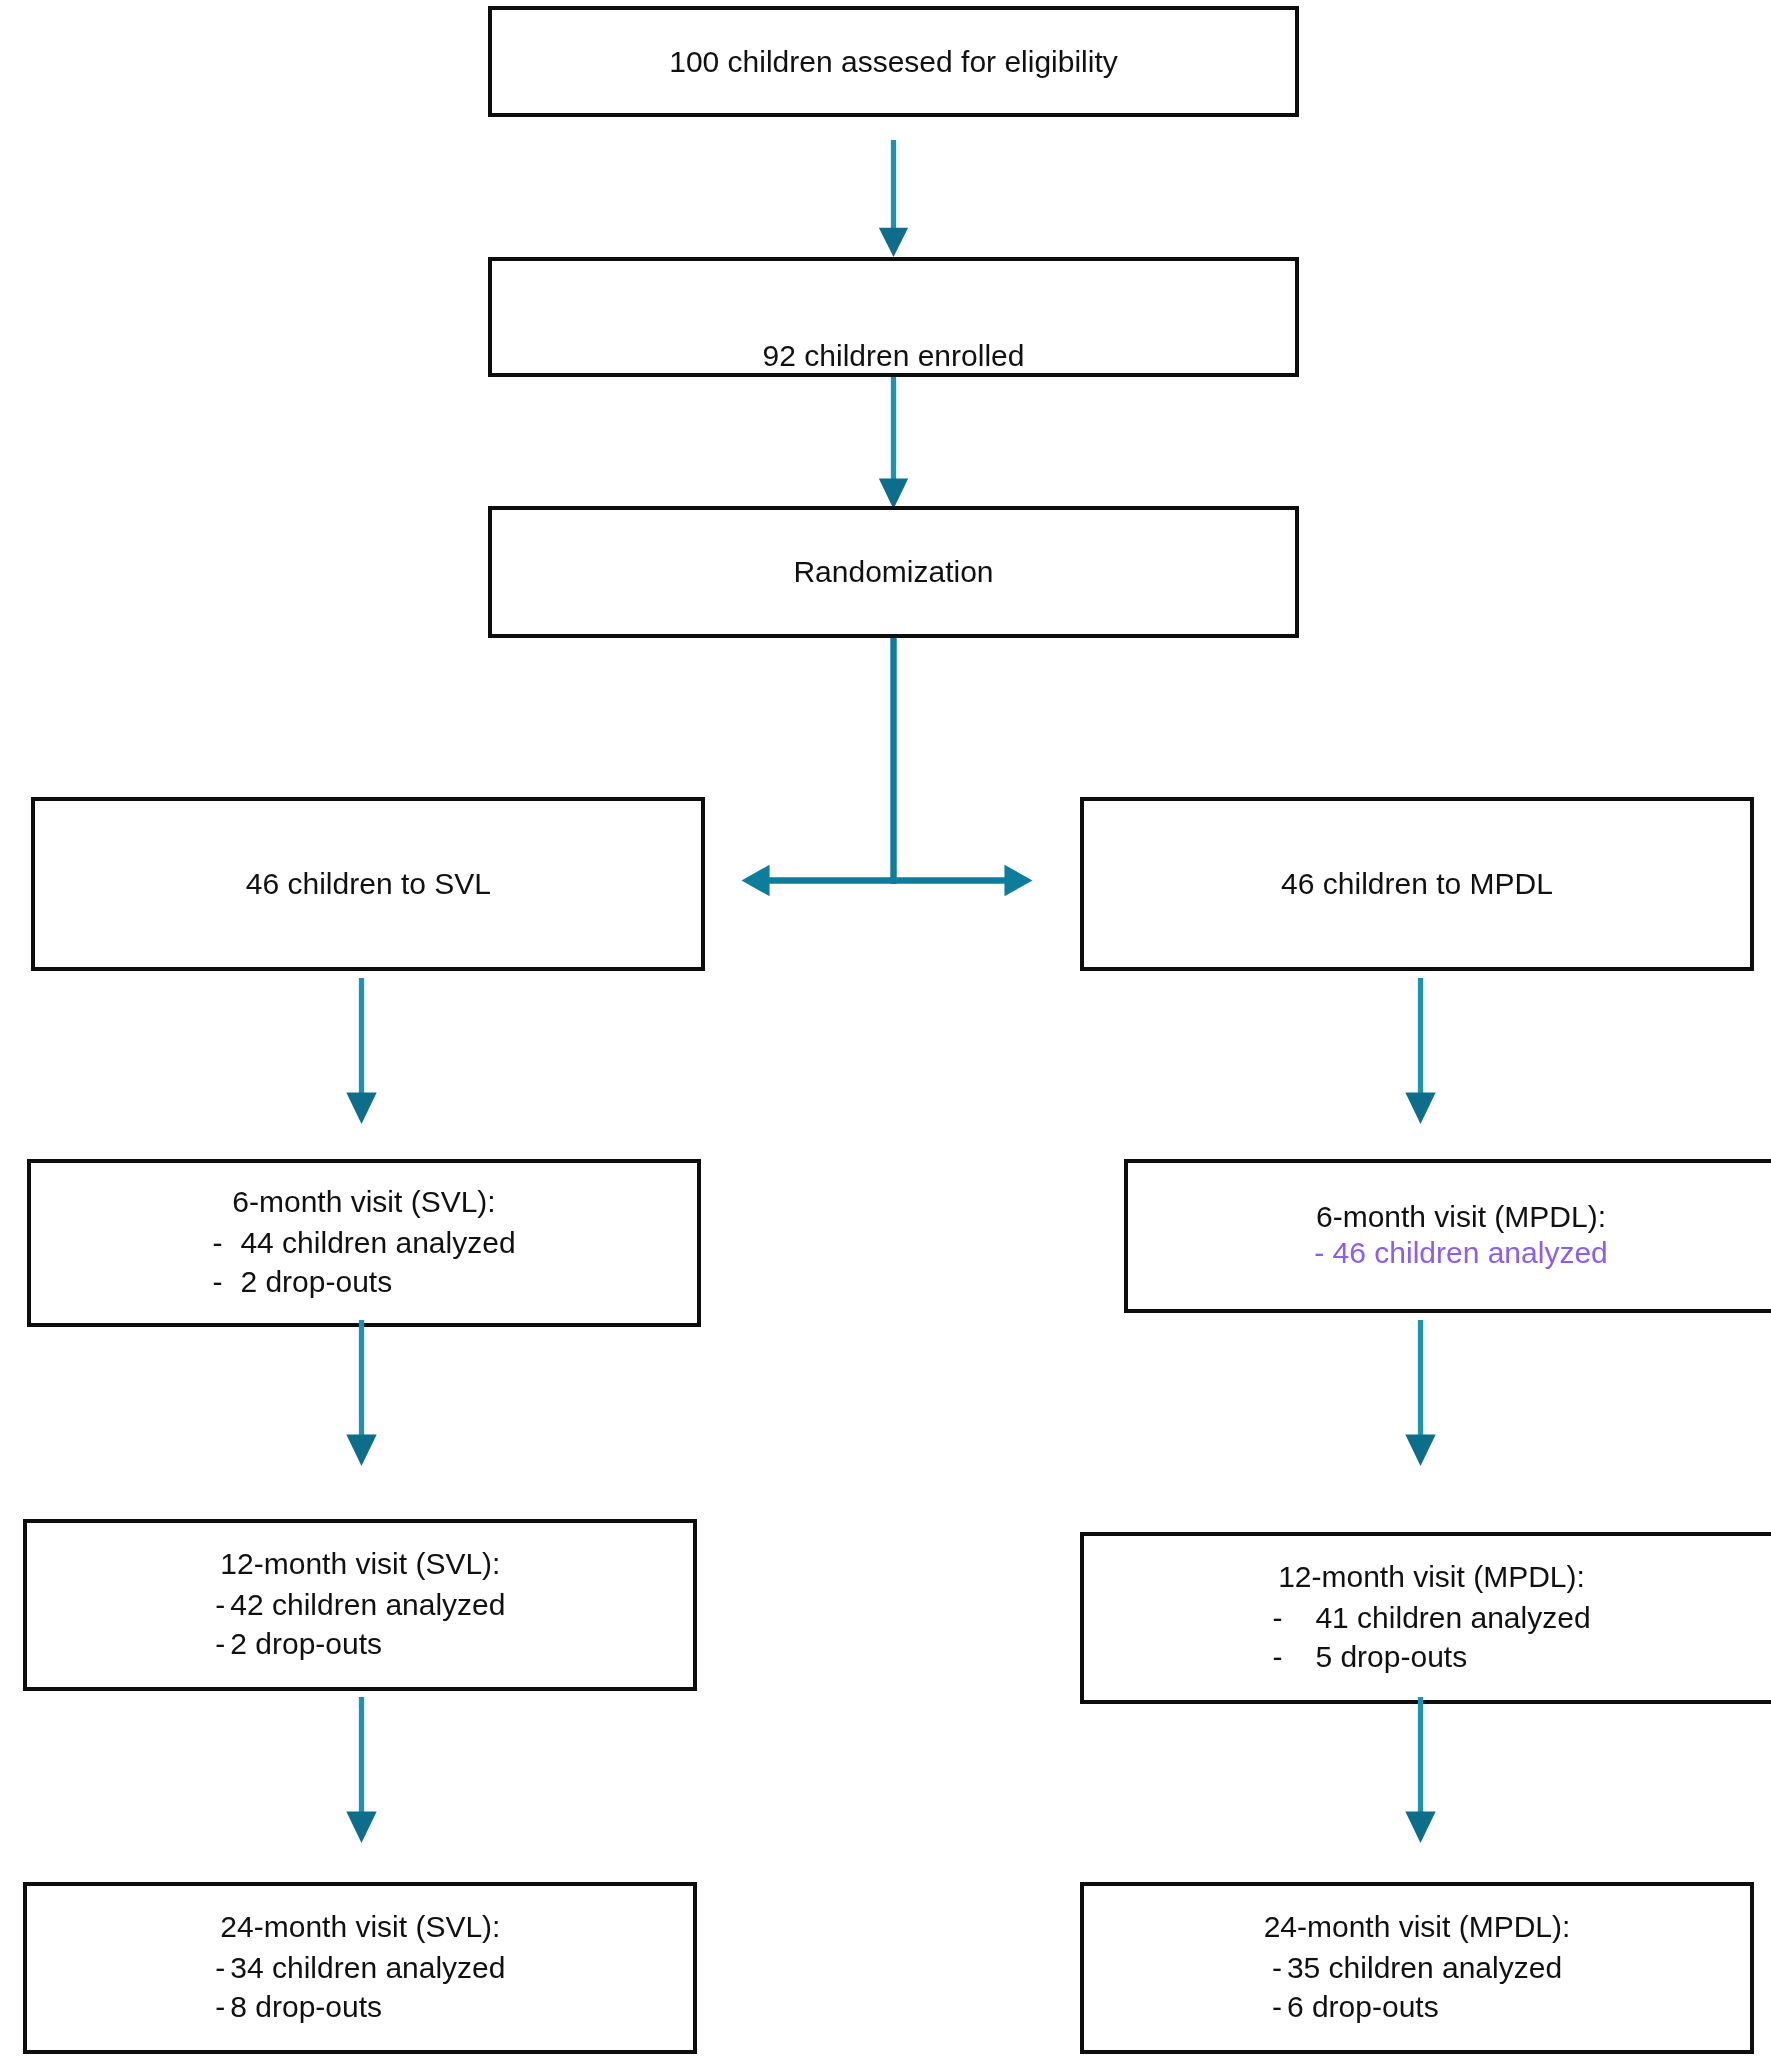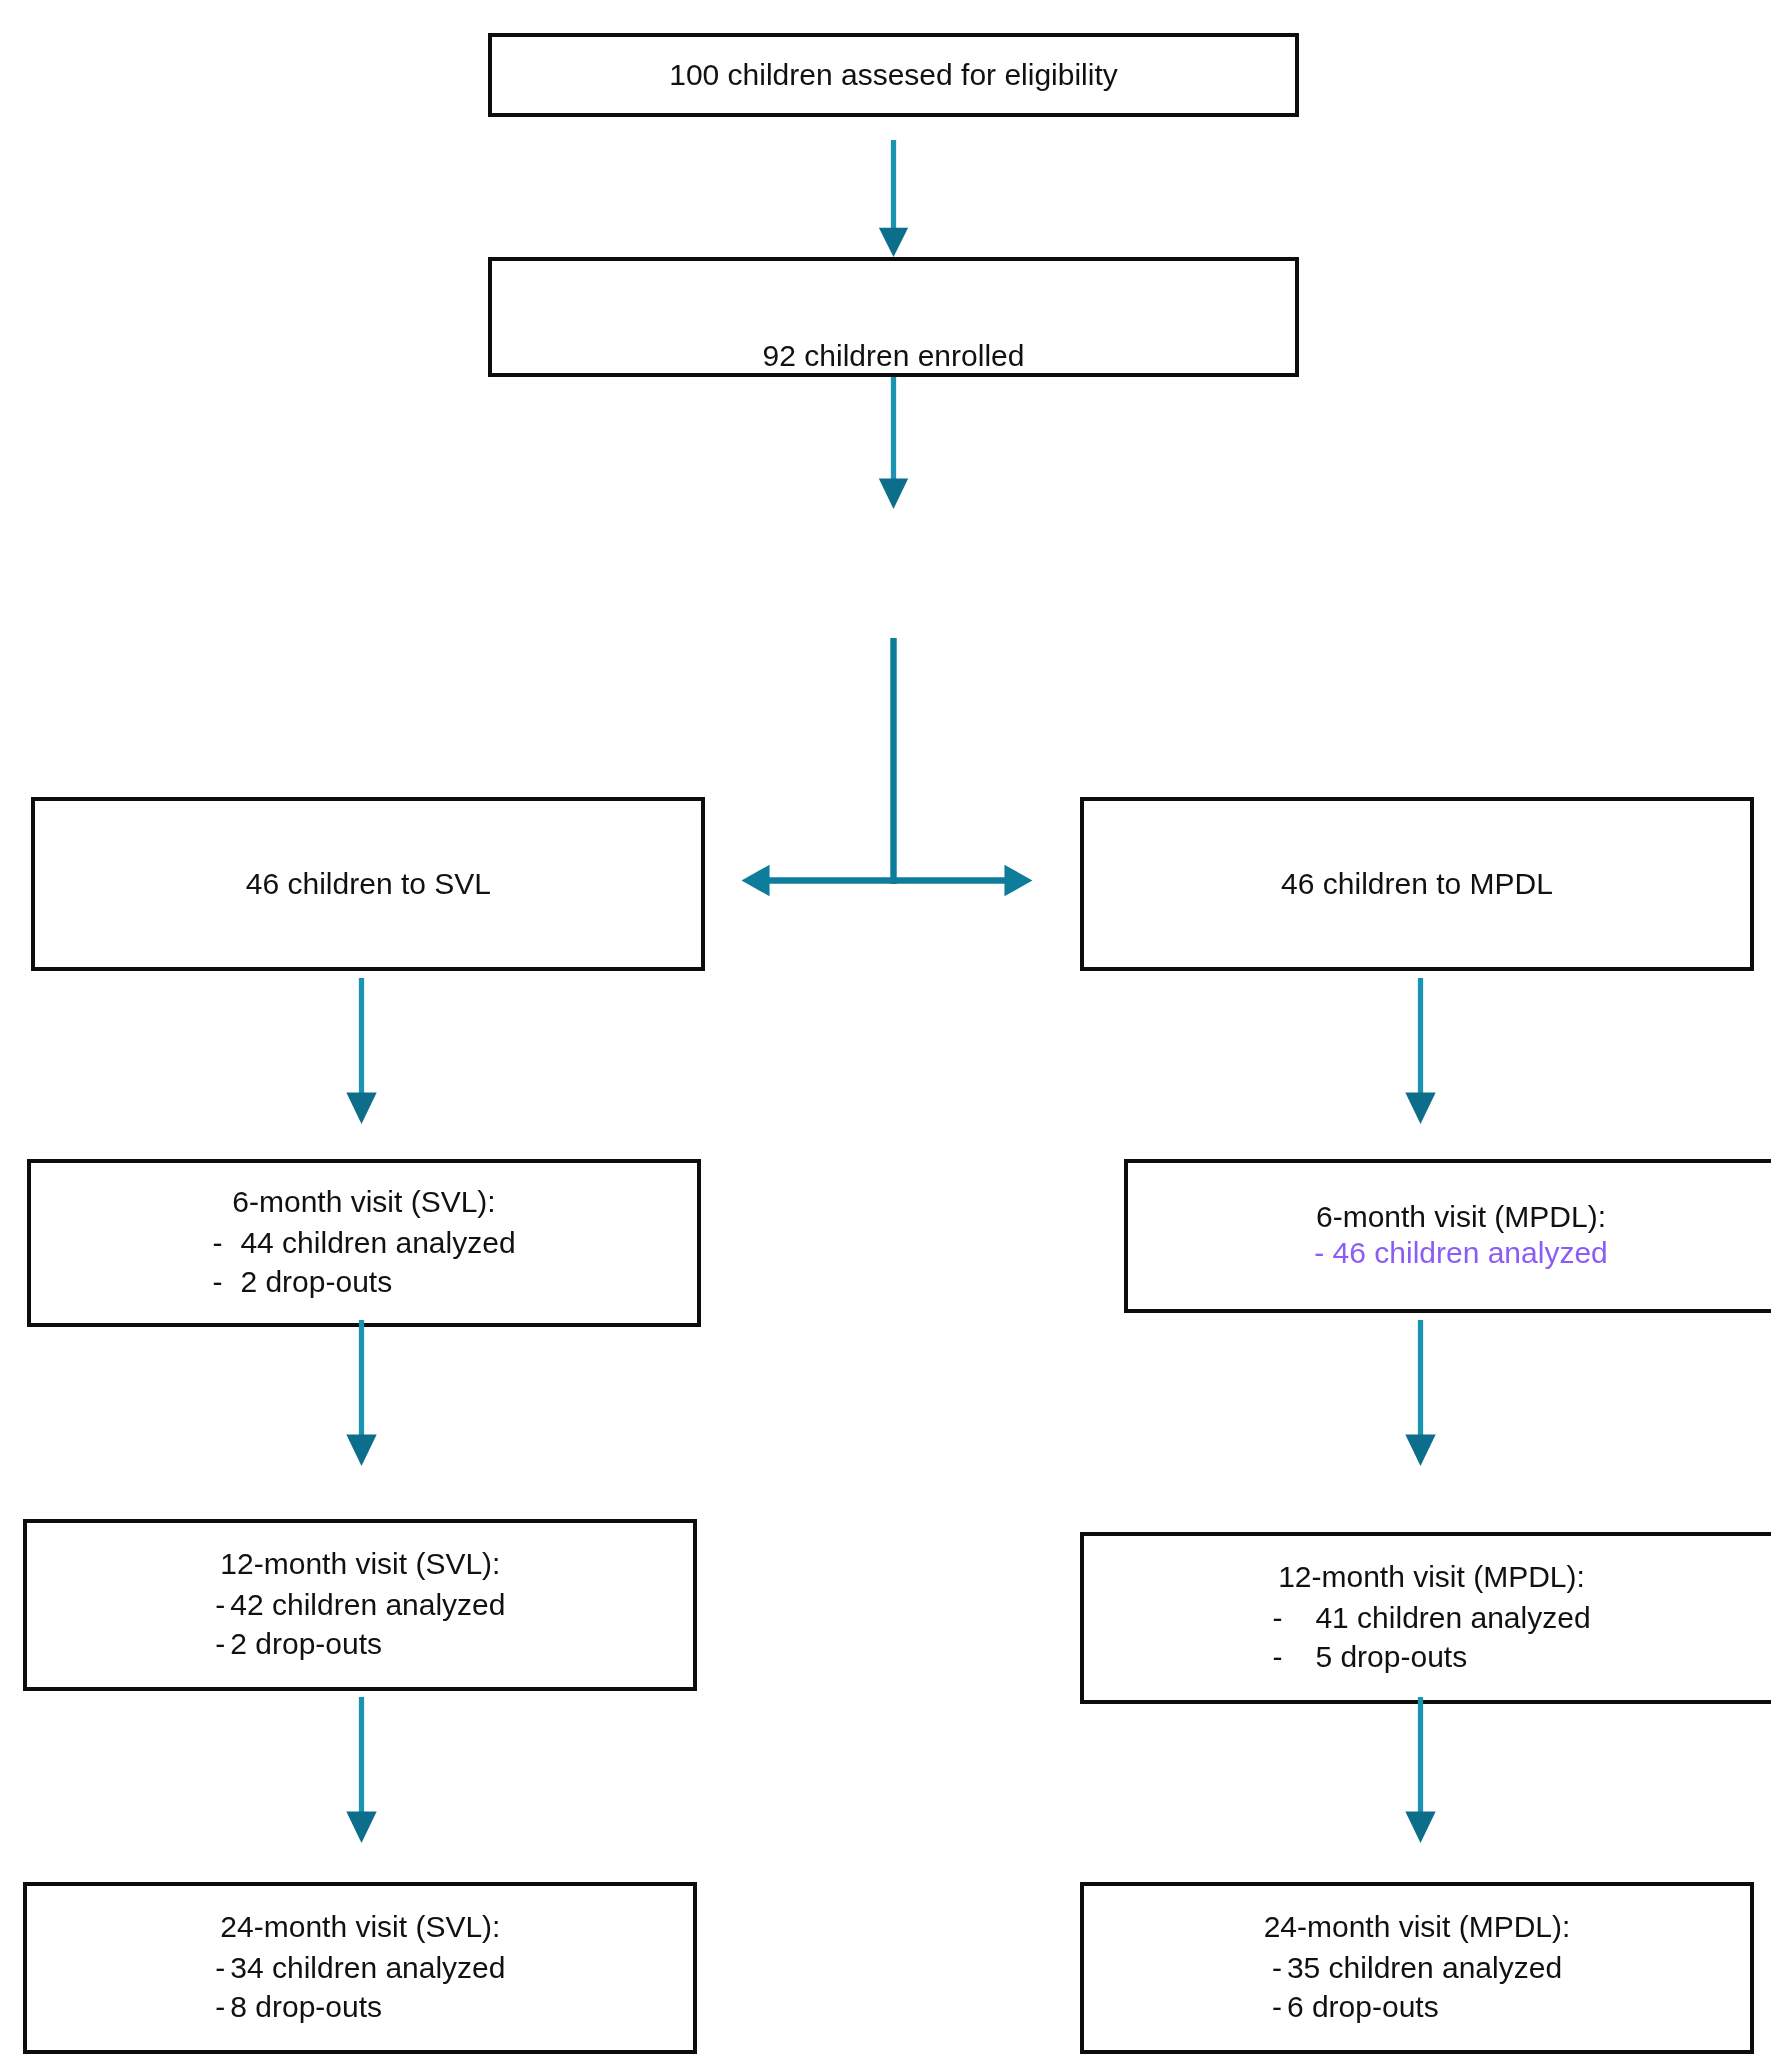--- a/index.html
+++ b/index.html
@@ -80,38 +80,41 @@
     display: flex;
     flex-direction: column;
     align-items: flex-start;
   }
 </style>
 </head>
 <body>
 
 <div id="diagram">
 
-  <div class="flow-box" style="left:488px; top:33px; width:811px; height:84px;">
+  <div class="flow-box" style="left:488px; top:6px; width:811px; height:111px;">
     <div class="box-title">100 children assesed for eligibility</div>
   </div>
 
   <svg class="arrow-svg" style="left:870px; top:140px;" width="47" height="117" viewBox="0 0 80 200">
     <line x1="40" y1="0" x2="40" y2="155" stroke="#1b93b3" stroke-width="9"></line>
     <polygon points="15,150 65,150 40,200" fill="#0d6e8c"></polygon>
   </svg>
 
   <div class="flow-box" style="left:488px; top:257px; width:811px; height:120px;justify-content:flex-end;">
     <div class="box-title">92 children enrolled</div>
   </div>
 
   <svg class="arrow-svg" style="left:870px; top:377px;" width="47" height="132" viewBox="0 0 80 225">
     <line x1="40" y1="0" x2="40" y2="178" stroke="#1b93b3" stroke-width="9"></line>
     <polygon points="15,173 65,173 40,225" fill="#0d6e8c"></polygon>
   </svg>
 
+  <div class="flow-box" style="left:488px; top:506px; width:811px; height:132px;">
+    <div class="box-title">Randomization</div>
+  </div>
 
   <svg class="arrow-svg" style="left:870px; top:638px;" width="47" height="246" viewBox="0 0 80 420">
     <line x1="40" y1="0" x2="40" y2="420" stroke="#0e7d9b" stroke-width="11"></line>
   </svg>
 
   <svg class="arrow-svg" style="left:738px; top:854px;" width="298" height="53" viewBox="0 0 510 90">
     <line x1="48" y1="45" x2="462" y2="45" stroke="#0e7d9b" stroke-width="11"></line>
     <polygon points="54,18 54,72 6,45" fill="#0e7d9b"></polygon>
     <polygon points="456,18 456,72 504,45" fill="#0e7d9b"></polygon>
   </svg>

